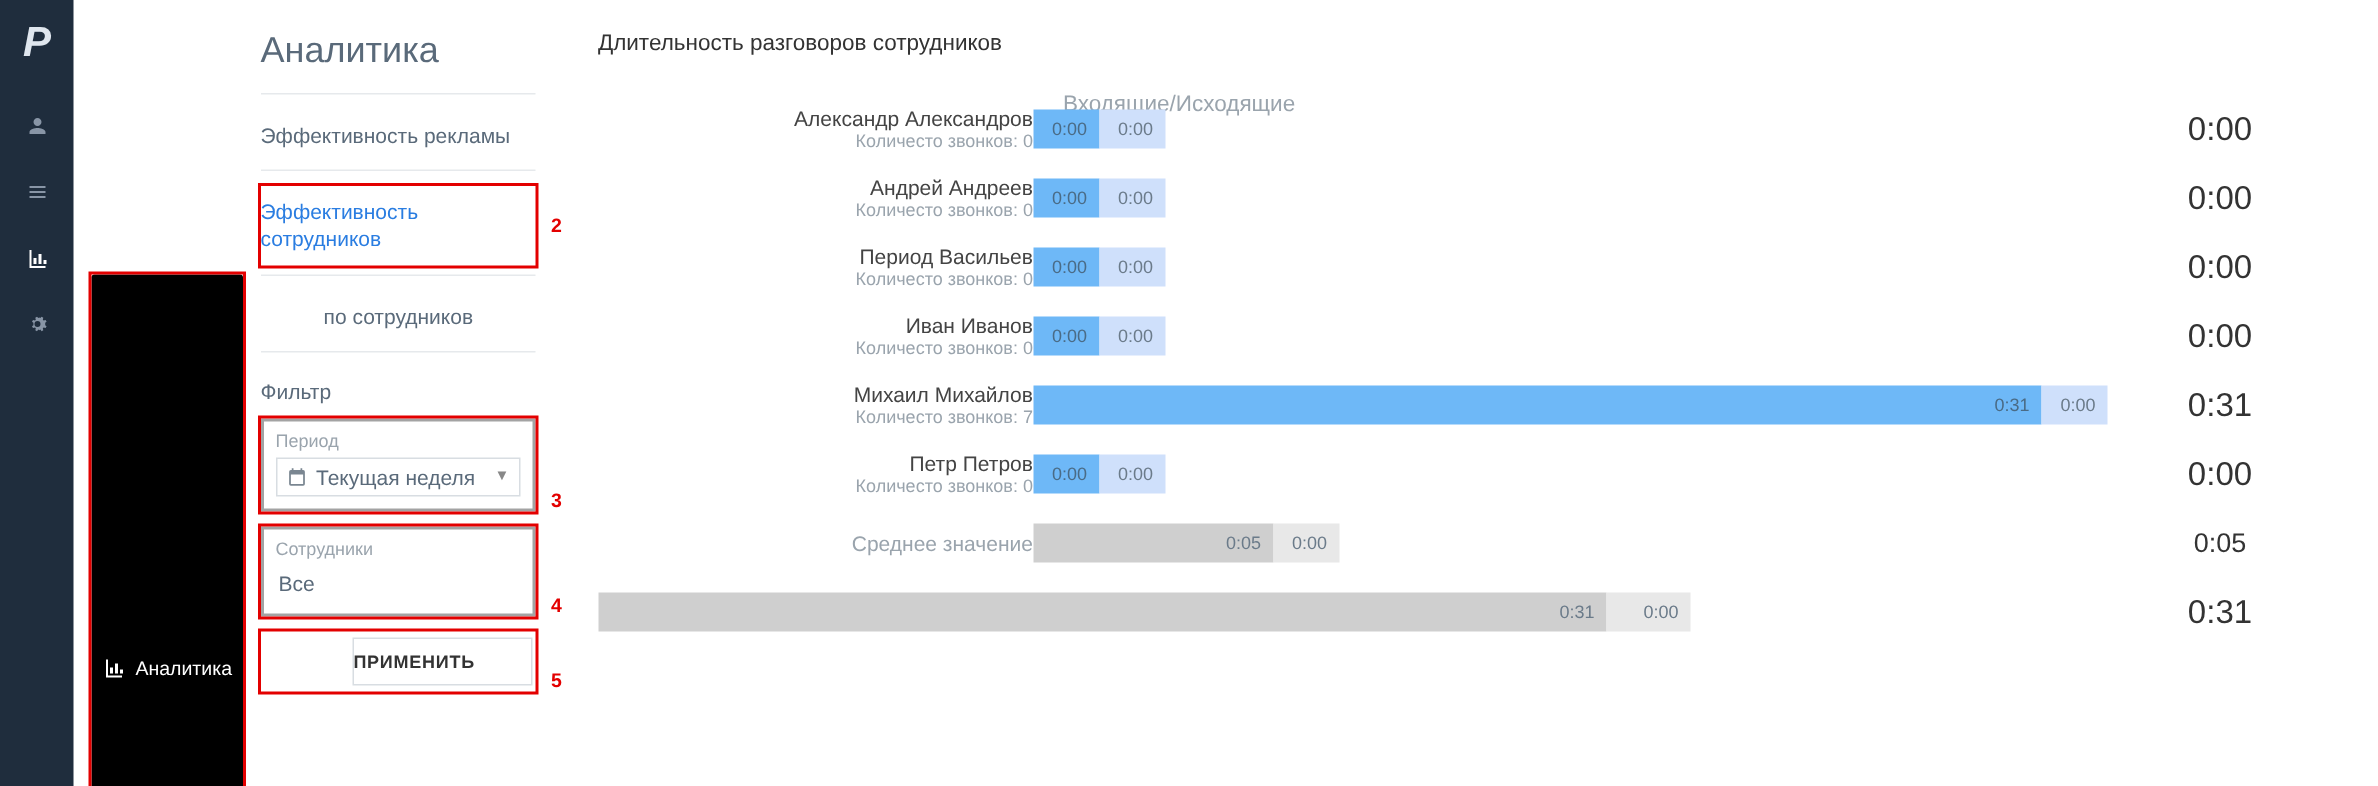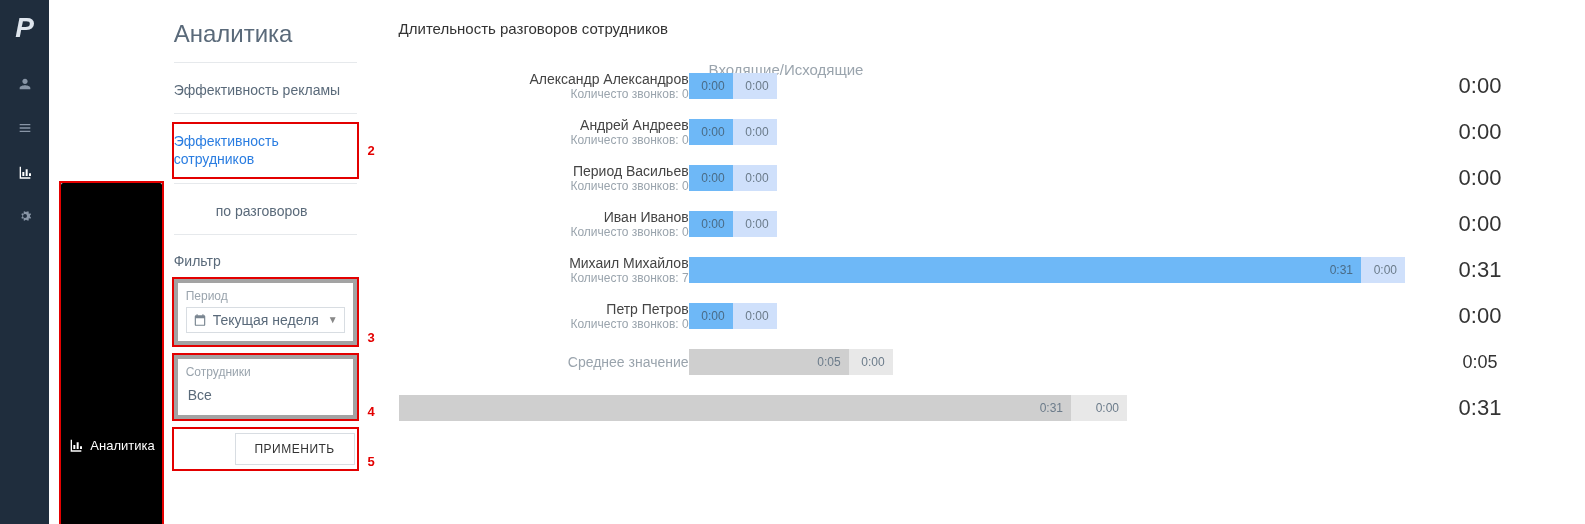--- a/index.html
+++ b/index.html
@@ -84,21 +84,21 @@
   }
   .side-link.active { color: #2a7de1; }
 
   .filter-header {
     font-size: 14px;
     color: #5a6a7a;
     margin: 18px 0 10px 0;
   }
 
   .field-box {
-    border: 4px solid #a3a3a3;
+    border: 2px solid #a3a3a3;
     padding: 6px 8px 8px 8px;
     margin-bottom: 10px;
     background: #fff;
   }
   .field-label {
     font-size: 12px;
     color: #9aa4ad;
     margin-bottom: 4px;
     display: block;
   }
@@ -121,25 +121,25 @@
     padding: 4px 2px;
   }
   .apply-btn {
     display: block;
     width: 120px;
     margin-left: auto;
     padding: 8px 0;
     border: 1px solid #d8dde2;
     background: #fff;
     font-size: 12px;
-    font-weight: normal;
+    font-weight: bold;
     letter-spacing: 0.5px;
     color: #333;
     cursor: pointer;
-    text-align: center;
+    text-align: left;
   }
 
   
   .hl { position: relative; }
   .hl::after {
     content: "";
     position: absolute;
     inset: -2px;
     border: 2px solid #e30000;
     pointer-events: none;
@@ -273,21 +273,21 @@
 
     <a class="side-link">Эффективность рекламы</a>
     <hr>
 
     <div class="hl hl2" style="position:relative;">
       <a class="side-link active">Эффективность сотрудников</a>
       <span class="hl-num">2</span>
     </div>
     <hr>
 
-    <a class="side-link" style="padding-left:42px;">по разговоров</a>
+    <a class="side-link" style="padding-left:42px;">по сотрудников</a>
     <hr>
 
     <div class="filter-header">Фильтр</div>
 
     <div class="hl hl3" style="position:relative;">
       <div class="field-box">
         <span class="field-label">Период</span>
         <div class="period-select">
           <span class="left">
             <span style="display:inline-block;">

